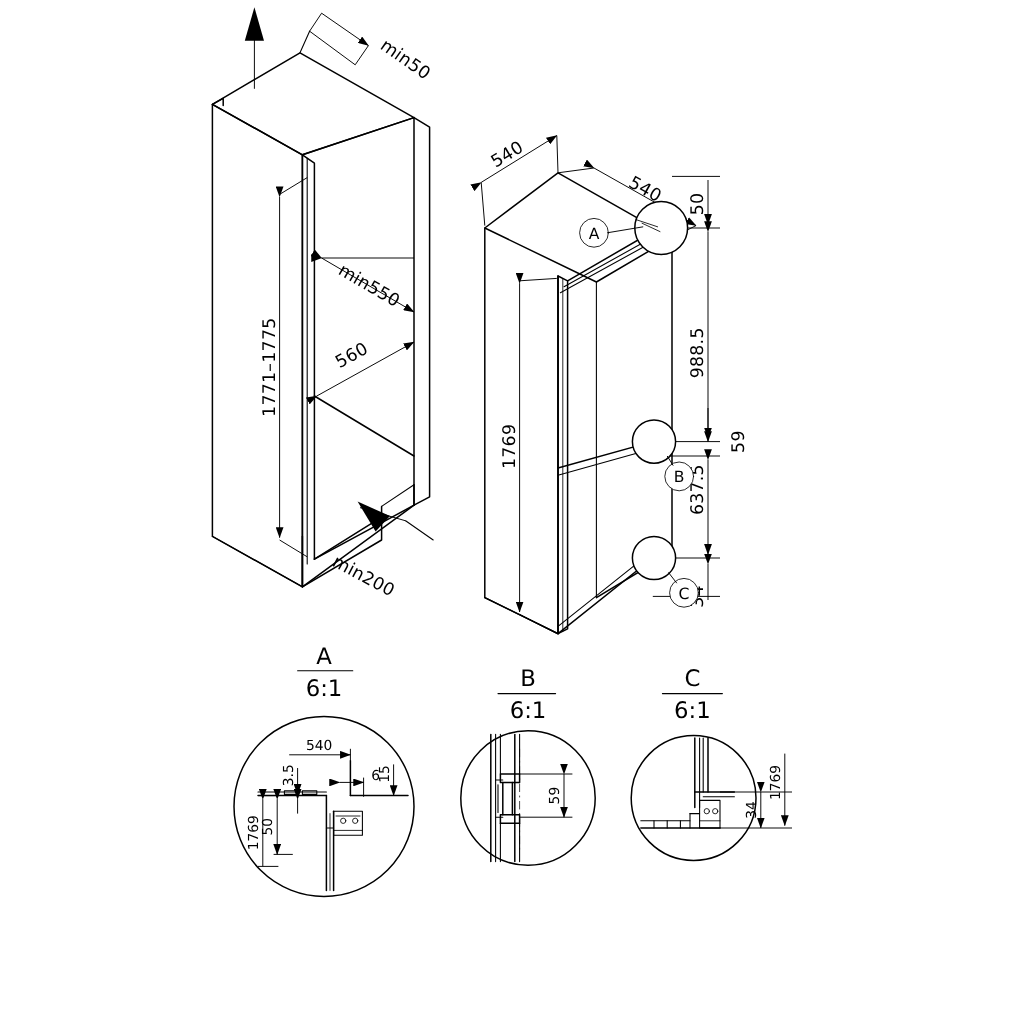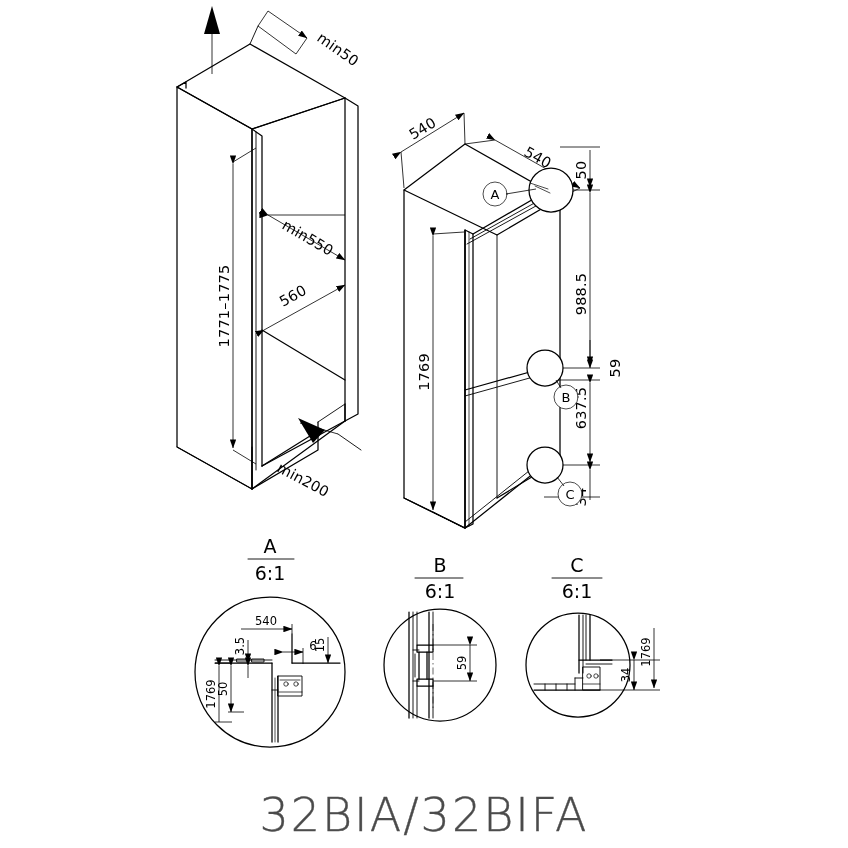--- a/index.html
+++ b/index.html
@@ -351,17 +351,14 @@
       <path class="dim" d="M600,690 L660,690"></path>
       <path class="dim" d="M634,660 L634,690" marker-start="url(#ahs)" marker-end="url(#ahs)"></path>
       <text class="t-sm" x="630" y="675" text-anchor="middle" transform="rotate(-90 630 675)">34</text>
       <path class="dim" d="M654,628 L654,688" marker-end="url(#ahs)"></path>
       <text class="t-sm" x="650" y="652" text-anchor="middle" transform="rotate(-90 650 652)">1769</text>
     </g>
   </g>
 
 </svg>
 
-<div id="title-block">
-  <span id="title-text">32BIA/32BIFA</span>
+
 </div>
 
-</div>
-
 </body></html>

